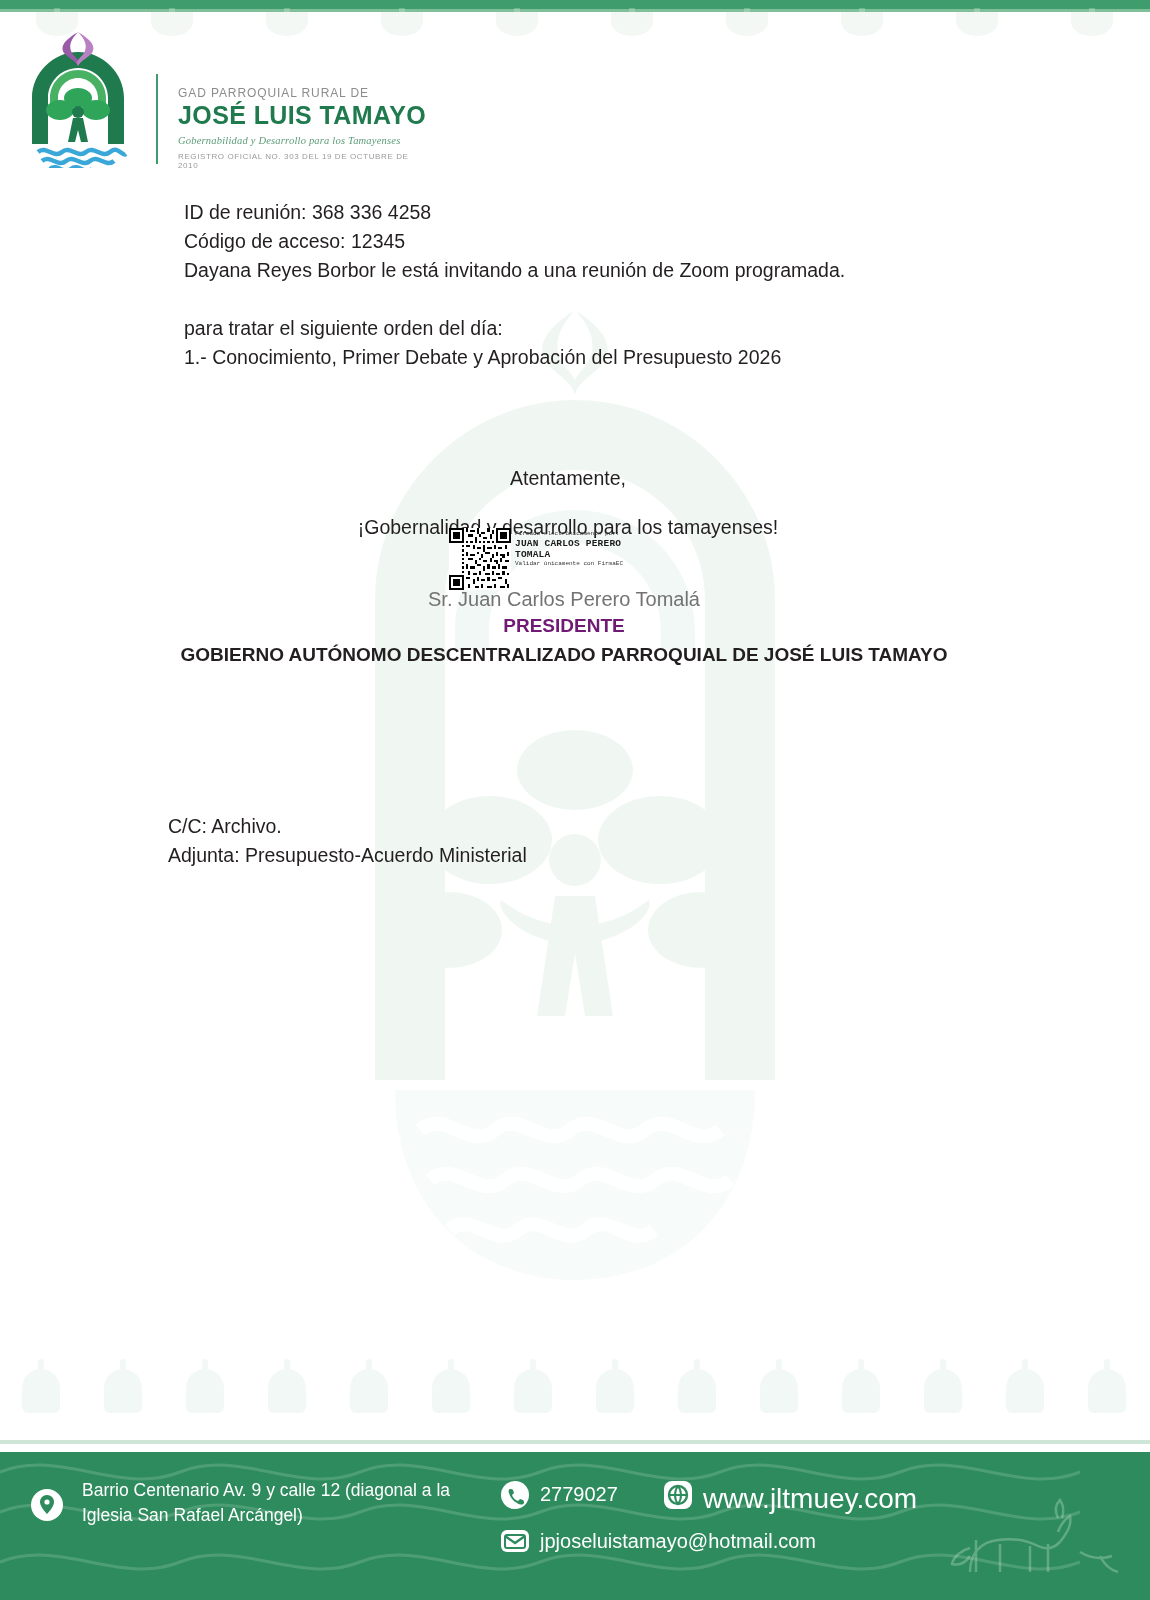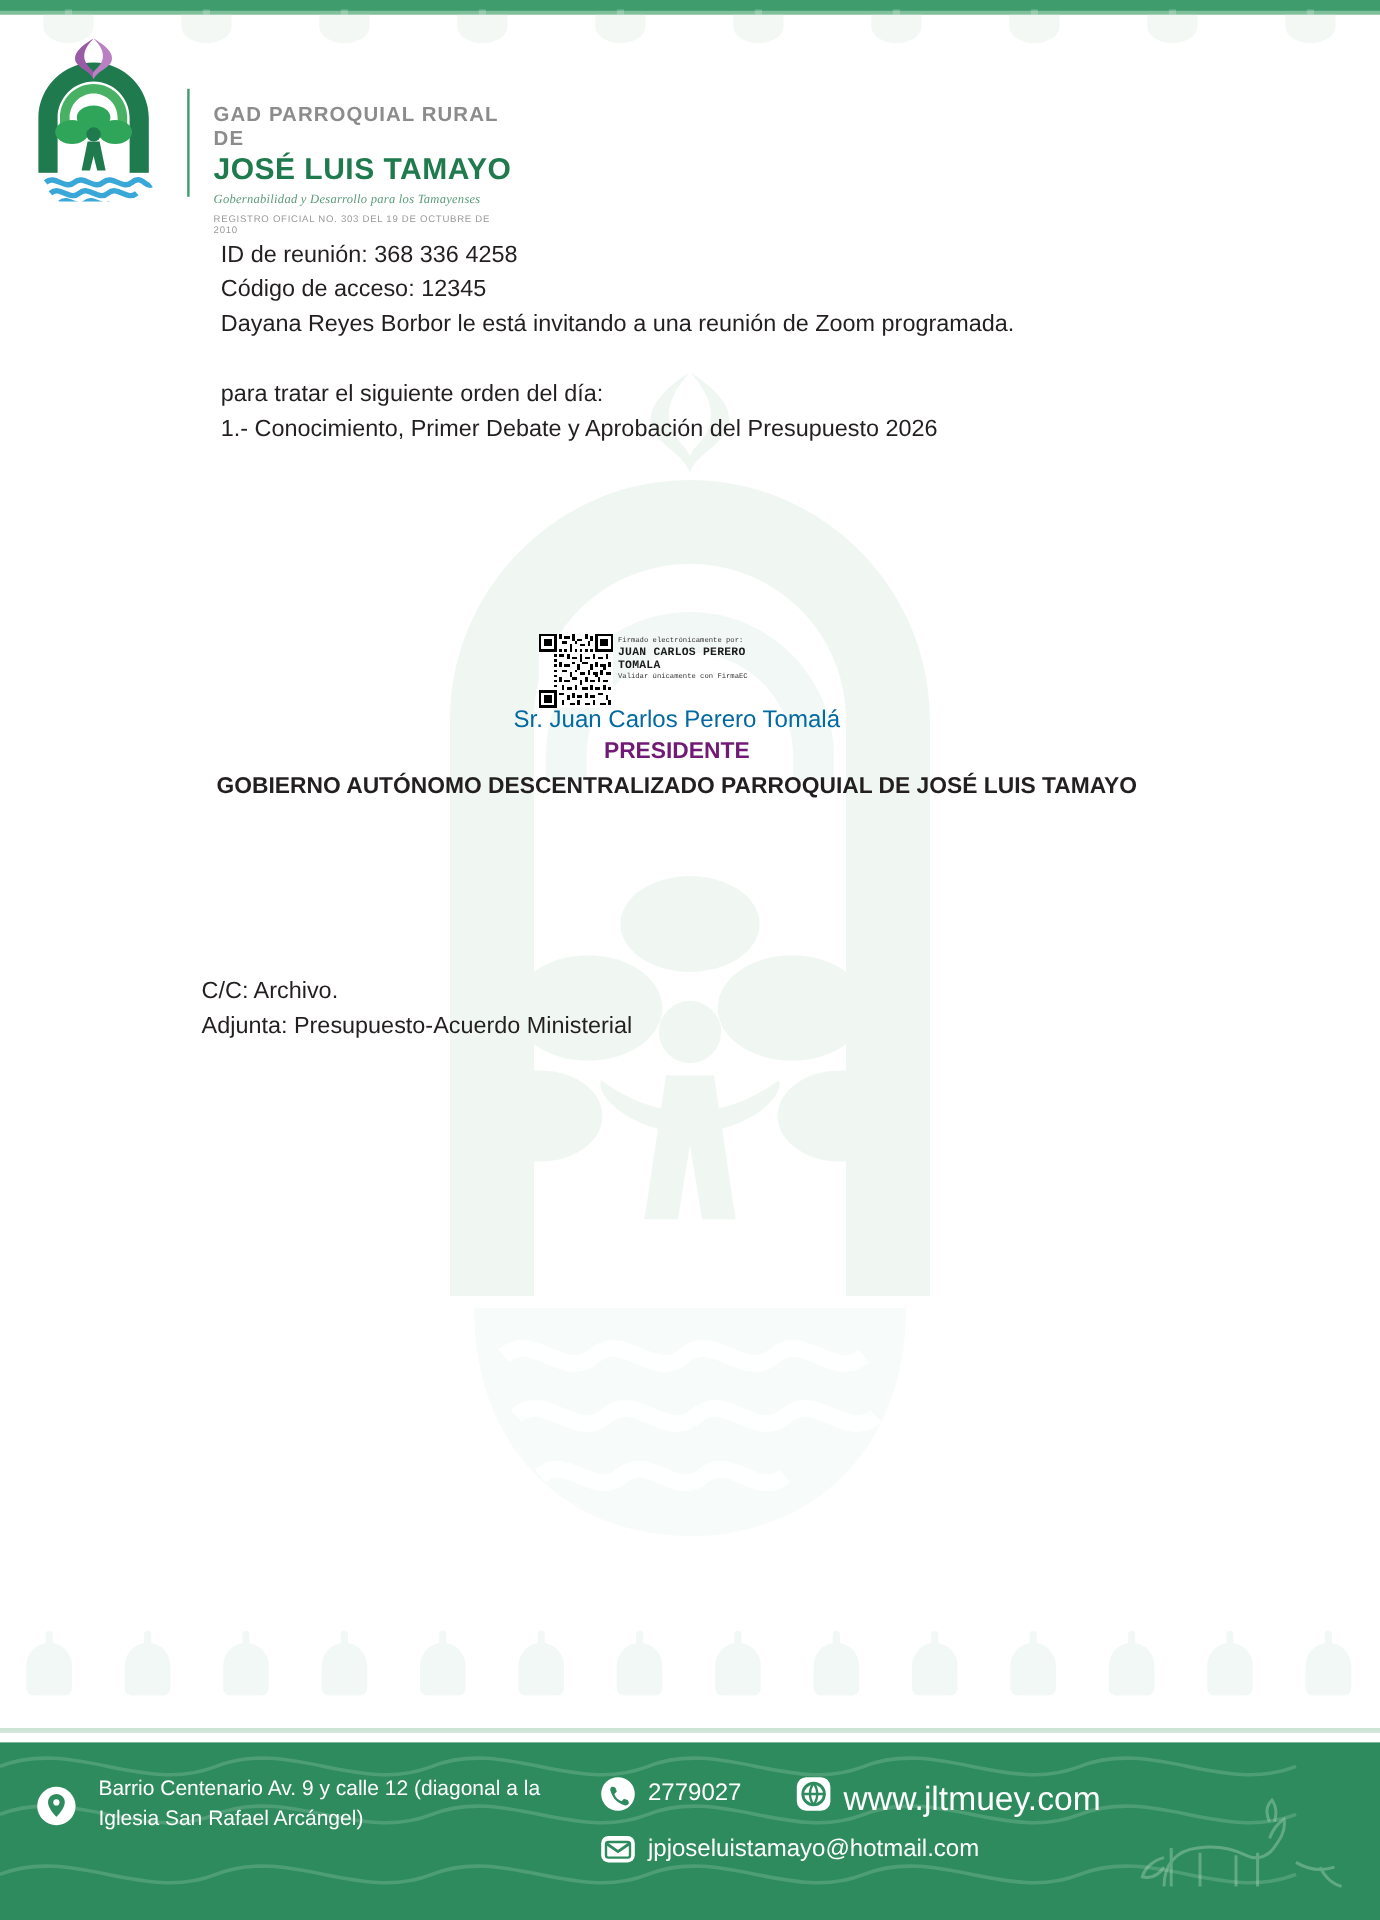--- a/index.html
+++ b/index.html
@@ -96,25 +96,24 @@
     width: 2px; height: 90px;
     background: #3f9c6d;
   }
   .logo-text {
     position: absolute;
     left: 160px;
     top: 58px;
     width: 250px;
   }
   .logo-kicker {
-    font-size: 17px;
+    font-size: 12px;
     letter-spacing: 0.9px;
     color: #8c8c8c;
     font-family: "Liberation Sans", sans-serif;
-    font-weight: bold;
   }
   .logo-main {
     font-size: 25px;
     font-weight: bold;
     letter-spacing: 0.4px;
     color: #1f7a4d;
     margin-top: 1px;
     font-family: "Liberation Sans", sans-serif;
   }
   .logo-slogan {
@@ -188,21 +187,21 @@
   .qr-meta .big {
     font-size: 9.5px;
     font-weight: bold;
     line-height: 11px;
     letter-spacing: 0.2px;
   }
   .qr-meta .tiny { font-size: 6px; color: #333; }
   .sig-name {
     margin-top: -6px;
     font-size: 20px;
-    color: #0369a1;
+    color: #737373;
   }
   .sig-role {
     margin-top: 4px;
     font-size: 19px;
     font-weight: bold;
     color: #701a75;
   }
   .sig-org {
     margin: 4px auto 0 auto;
     width: 800px;
@@ -426,20 +425,24 @@
 
   <div class="body-text">
     <p>ID de reunión: 368 336 4258</p>
     <p>Código de acceso: 12345</p>
     <p>Dayana Reyes Borbor le está invitando a una reunión de Zoom programada.</p>
     <div class="gap"></div>
     <p>para tratar el siguiente orden del día:</p>
     <p>1.- Conocimiento, Primer Debate y Aprobación del Presupuesto 2026</p>
   </div>
 
+  <div class="closing">
+    <p>Atentamente,</p>
+    <p>¡Gobernalidad y desarrollo para los tamayenses!</p>
+  </div>
 
   <div class="sig-area">
     <div class="qr-wrap">
       <svg class="qr" viewBox="0 0 29 29" shape-rendering="crispEdges">
         <rect width="29" height="29" fill="#ffffff"></rect>
         <g fill="#000000">
 
           <rect x="0" y="0" width="7" height="1"></rect>
             <rect x="0" y="6" width="7" height="1"></rect>
           <rect x="0" y="0" width="1" height="7"></rect>

